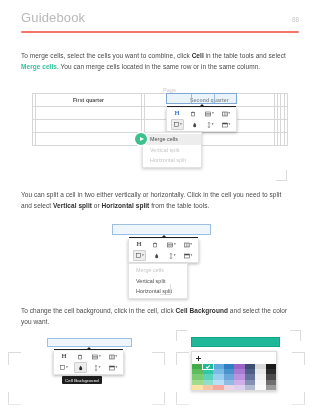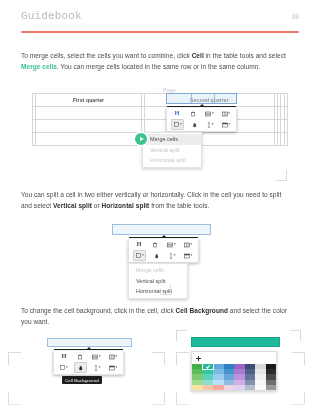--- a/index.html
+++ b/index.html
@@ -11,21 +11,21 @@
     overflow:hidden;
     position:relative;
   }
   .page{position:relative;width:320px;height:414px;box-sizing:border-box;}
 
   
   .hdr{
     position:absolute;left:21px;top:10px;width:278px;
     display:flex;justify-content:space-between;align-items:baseline;
   }
-  .hdr-title{font-size:11px;color:#b9b9b9;letter-spacing:.15px;font-family:Liberation Mono, monospace;}
+  .hdr-title{font-size:13px;color:#b9b9b9;letter-spacing:.15px;}
   .hdr-page{font-size:6.4px;color:#c6c6c6;}
   .hdr-rule{
     position:absolute;left:21px;top:31px;width:278px;height:1.6px;
     background:#f4756a;border-radius:1px;
   }
 
   
   .para{
     position:absolute;left:21px;width:272px;
     font-size:6.5px;line-height:11.2px;color:#4a4a4a;

